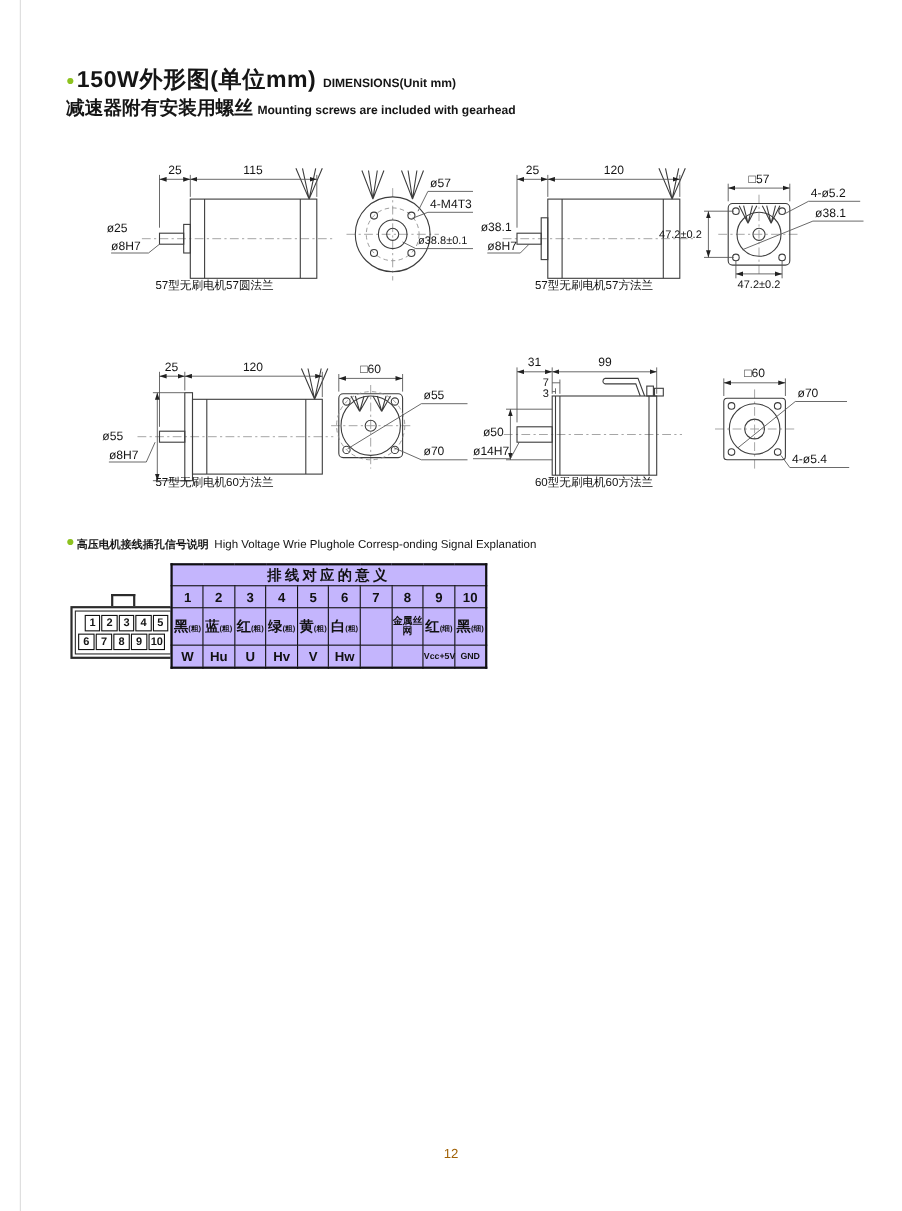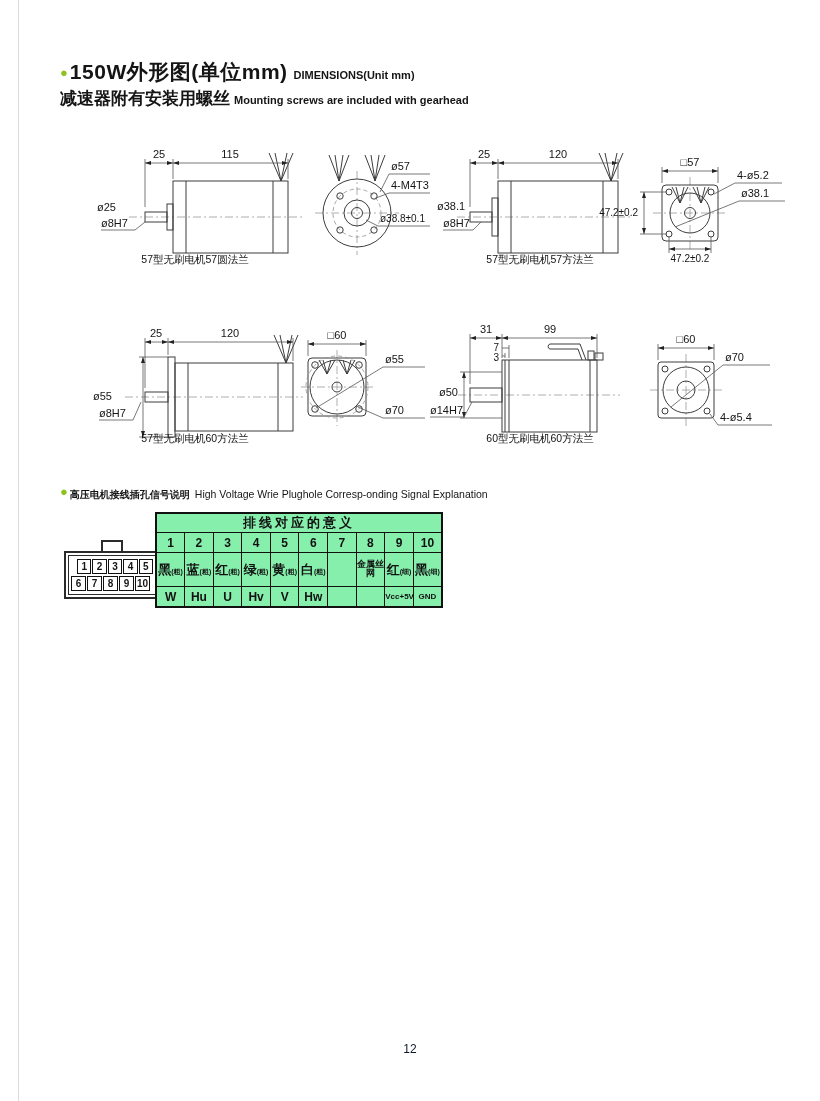--- a/index.html
+++ b/index.html
@@ -25,30 +25,30 @@
   .cap{position:absolute;width:220px;text-align:center;font-size:10.5px;font-weight:normal;color:#111;}
   
   .conn{position:absolute;left:64px;top:540px;width:96px;}
   .conn-latch{width:18px;height:9px;border:2px solid #2b2b2b;border-bottom:none;margin:0 auto;background:#fff;}
   .conn-body{border:2px solid #2b2b2b;padding:2px;background:#fff;}
   .conn-inner{border:1px solid #2b2b2b;padding:3px 2px;}
   .pin-row{display:flex;gap:1px;}
   .pin-row.r1{margin-left:6px;margin-bottom:2px;}
   .pin{width:13px;height:13px;border:1.5px solid #111;display:flex;align-items:center;justify-content:center;font-size:10px;font-weight:bold;}
   
-  table.sigtable{position:absolute;left:155px;top:512px;width:288px;border-collapse:collapse;table-layout:fixed;border:2px solid #111;background:#86efac;}
+  table.sigtable{position:absolute;left:155px;top:512px;width:288px;border-collapse:collapse;table-layout:fixed;border:2px solid #111;background:#c4b5fd;}
   .sigtable td,.sigtable th{border:1px solid #111;text-align:center;vertical-align:middle;padding:0;color:#111;font-weight:bold;}
   .sigtable th.title{font-size:13px;height:17px;letter-spacing:3px;}
   .sigtable tr.nums td{font-size:12px;height:19px;}
   .sigtable tr.colors td{height:33px;font-size:13px;}
   .wn{font-size:7px;font-weight:bold;}
   .mesh-cell .wc{font-size:9px;line-height:1.1;display:inline-block;}
   .sigtable tr.sigs td{font-size:12px;height:19px;}
   .sigtable tr.sigs td.small-sig{font-size:8px;}
-  .page-num{position:absolute;left:0;right:0;top:1042px;text-align:center;font-size:12px;color:#0f172a;}
+  .page-num{position:absolute;left:0;right:0;top:1042px;text-align:center;font-size:12px;color:#a16207;}
 </style>
 </head>
 <body>
 
 <svg width="0" height="0" style="position:absolute">
   <defs>
     <marker id="arw" viewBox="0 0 10 6" markerWidth="9" markerHeight="6" refX="9" refY="3" orient="auto-start-reverse">
       <path d="M0,0 L9,3 L0,6 Z" fill="#222" stroke="none"></path>
     </marker>
   </defs>

